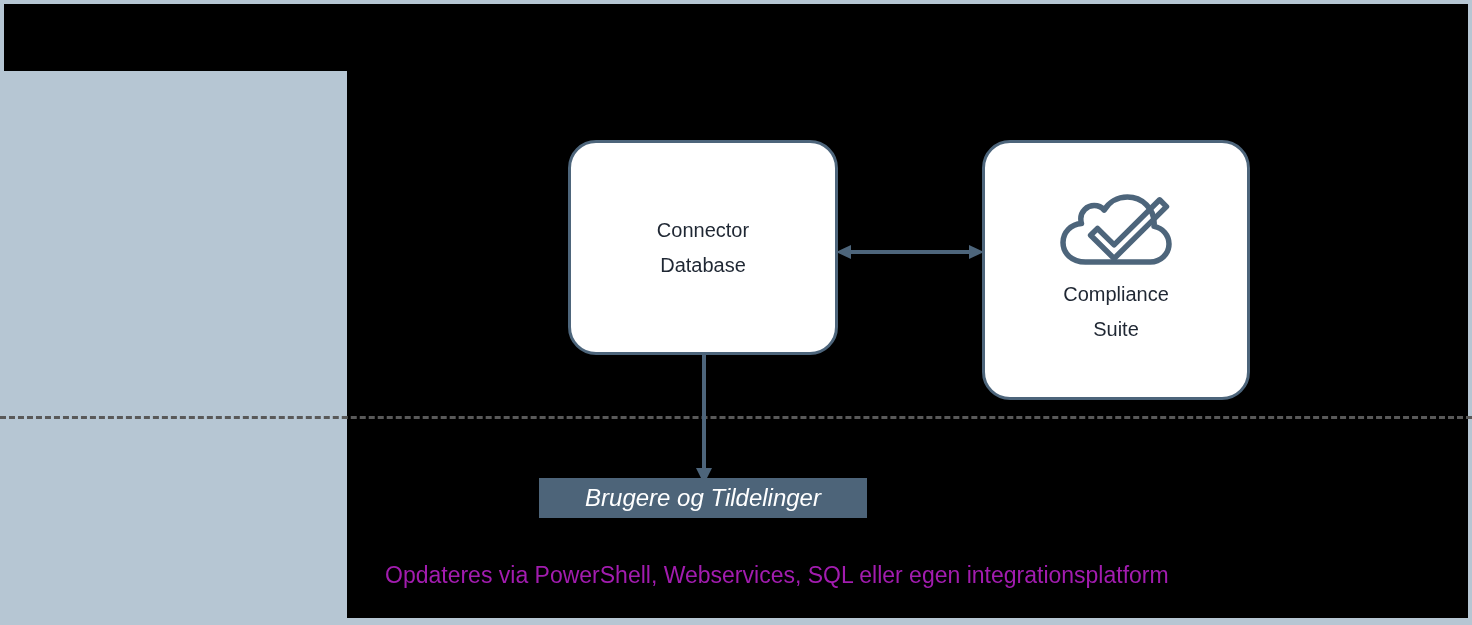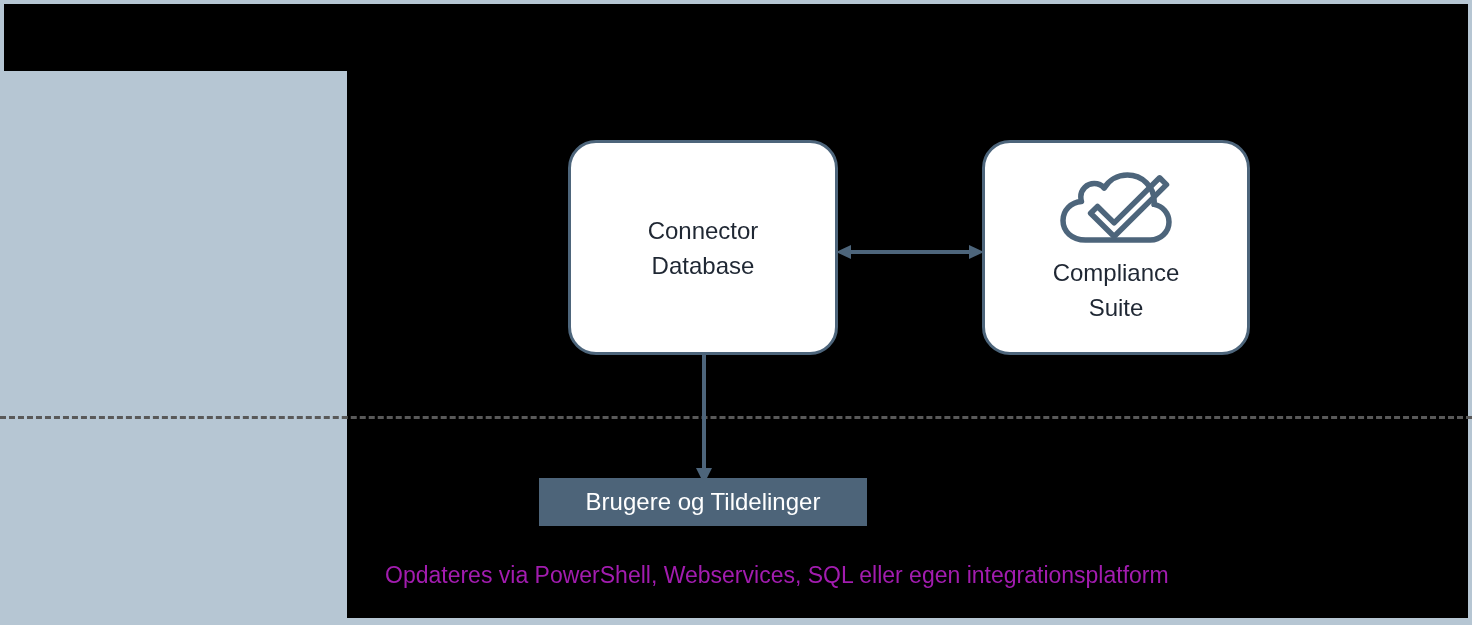--- a/index.html
+++ b/index.html
@@ -63,35 +63,35 @@
     position: absolute;
     background: #ffffff;
     border: 3px solid #4d657b;
     border-radius: 28px;
     box-sizing: border-box;
     display: flex;
     flex-direction: column;
     align-items: center;
     justify-content: center;
     color: #1f2733;
-    font-size: 24px;
+    font-size: 20px;
     line-height: 35px;
     text-align: center;
   }
   #node-connector-database {
     left: 568px;
     top: 140px;
     width: 270px;
     height: 215px;
   }
   #node-compliance-suite {
     left: 982px;
     top: 140px;
     width: 268px;
-    height: 215px;
+    height: 260px;
   }
   .node .label { white-space: pre-line; }
   .cloud-check-icon {
     margin-bottom: 10px;
     line-height: 0;
   }
 
   
   .arrow-h-bidirectional {
     position: absolute;
@@ -107,27 +107,28 @@
     width: 32px;
     height: 132px;
   }
 
   
   .data-bar {
     position: absolute;
     left: 539px;
     top: 478px;
     width: 328px;
-    height: 48px;
+    height: 40px;
     background: #4d6479;
     color: #ffffff;
     font-size: 24px;
     display: flex;
     align-items: center;
     justify-content: center;
+    font-style: italic;
   }
 
   
   .caption {
     position: absolute;
     left: 385px;
     top: 562px;
     color: #a21caf;
     font-size: 23px;
     white-space: nowrap;

